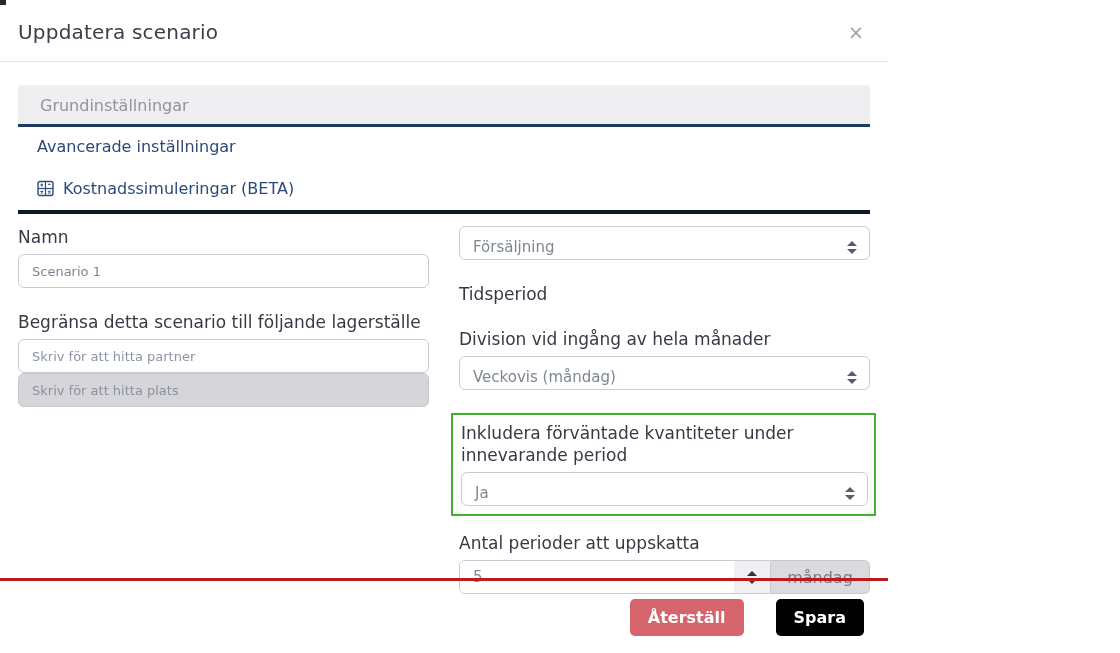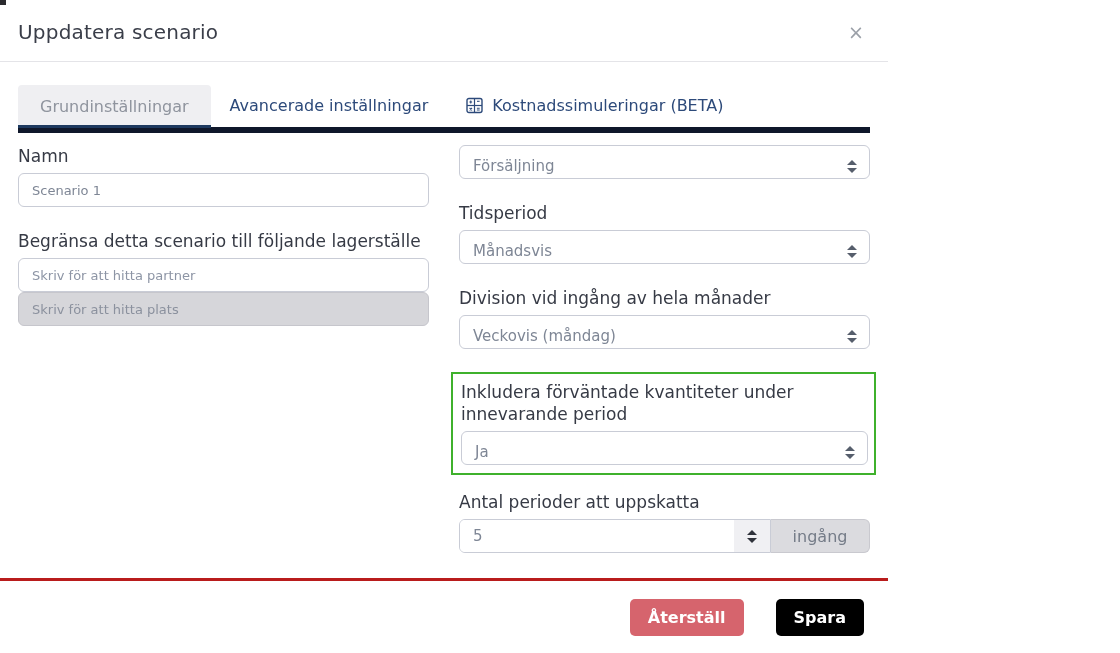--- a/index.html
+++ b/index.html
@@ -30,21 +30,22 @@
   }
   .close-btn {
     background:none; border:none; padding:0;
     font-size:19px; line-height:1; color:#9ba0a8; cursor:pointer;
     font-family:inherit;
   }
   
   .tabs {
     display:flex;
     margin:23px 18px 0 18px;
-    border-bottom:6px solid #0f172a;
+    border-bottom:4px solid #0f172a;
+    flex-direction:column;
   }
   .tab {
     display:flex; align-items:center; gap:9px;
     padding:11px 19px 12px 19px;
     font-size:16px; color:#2d4a7a;
     cursor:pointer; white-space:nowrap;
   }
   .tab.active {
     background:#efeff2;
     color:#8f949e;
@@ -209,27 +210,20 @@
           <span>Försäljning</span>
           <span class="updown">
               <i class="tri-up"></i>
               <i class="tri-down"></i>
             </span>
         </div>
       </div>
 
       <div class="field">
         <label class="flabel">Tidsperiod</label>
-        <div class="select">
-          <span>Månadsvis</span>
-          <span class="updown">
-              <i class="tri-up"></i>
-              <i class="tri-down"></i>
-            </span>
-        </div>
       </div>
 
       <div class="field">
         <label class="flabel">Division vid ingång av hela månader</label>
         <div class="select">
           <span>Veckovis (måndag)</span>
           <span class="updown">
               <i class="tri-up"></i>
               <i class="tri-down"></i>
             </span>
@@ -252,21 +246,21 @@
       <div class="field">
         <label class="flabel">Antal perioder att uppskatta</label>
         <div class="num-group">
           <div class="num-input-wrap">
             <input class="num-input" type="number" value="5" style="">
             <div class="spinner">
               <i class="tri-up"></i>
               <i class="tri-down"></i>
             </div>
           </div>
-          <div class="addon">ingång</div>
+          <div class="addon">måndag</div>
         </div>
       </div>
 
     </div>
   </div>
 
   <div class="footer">
     <button class="btn btn-danger">Återställ</button>
     <button class="btn btn-primary">Spara</button>
   </div>

